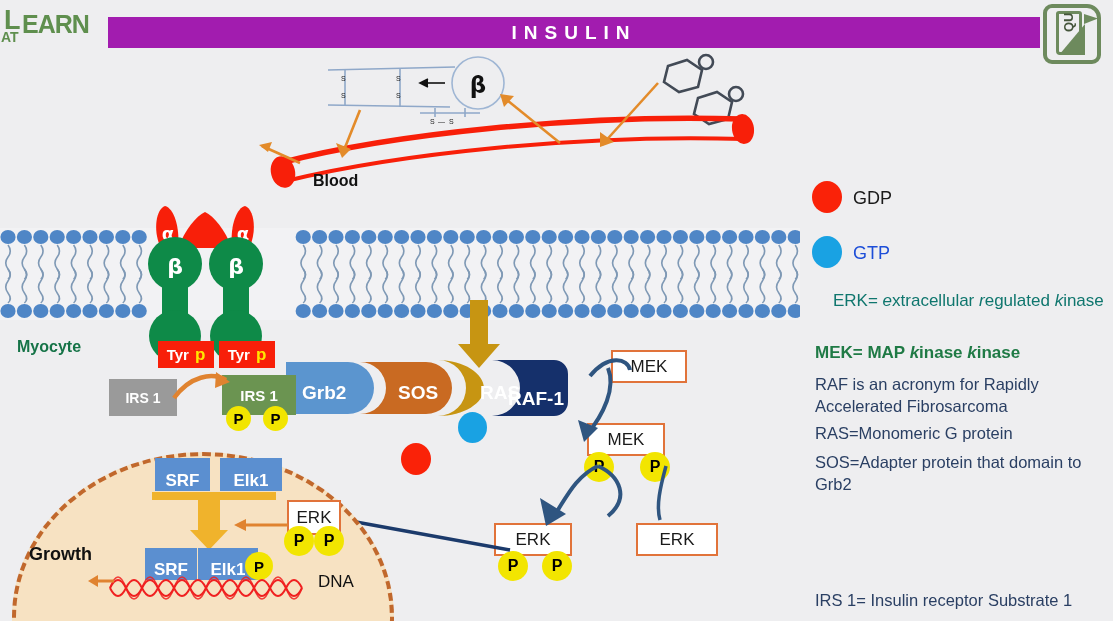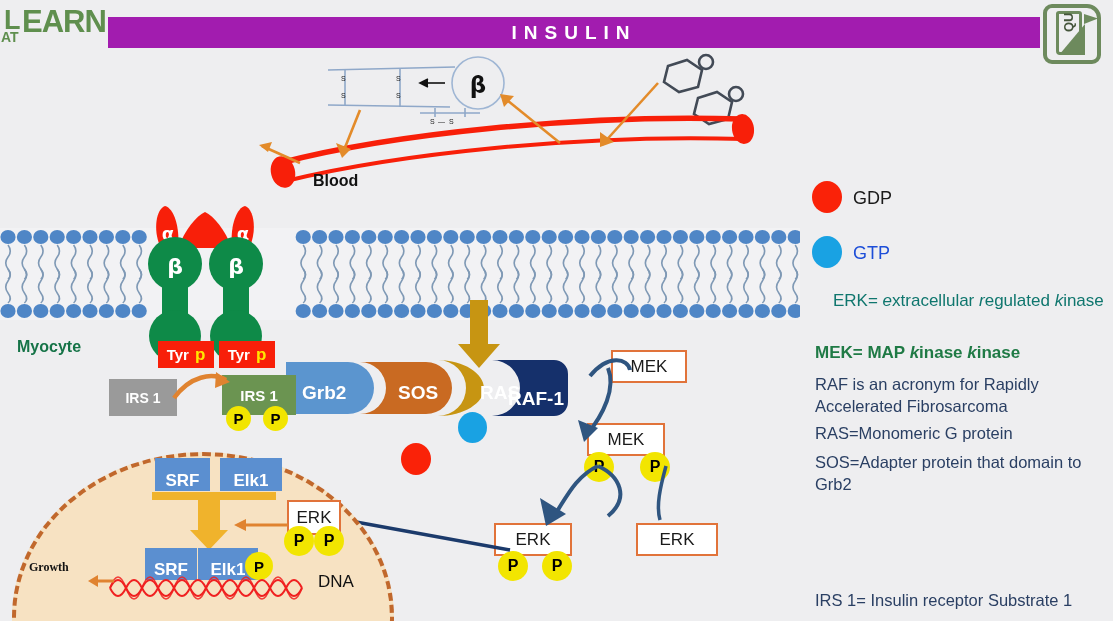--- a/index.html
+++ b/index.html
@@ -23,21 +23,21 @@
     color: #ffffff; font-size: 19px; font-weight: bold;
     letter-spacing: 7px; font-family: "Liberation Sans", sans-serif;
   }
 
   
   #brand-logo { left: 0px; top: 0px; width: 110px; height: 62px; }
   .lg { position: absolute; color: #5f8f4e; font-weight: bold;
         font-family: "Liberation Sans", sans-serif; line-height: 1; }
   .lg-l    { left: 4px;  top: 7px;  font-size: 27px; }
   .lg-at   { left: 1px;  top: 30px; font-size: 14px; }
-  .lg-earn { left: 22px; top: 6px;  font-size: 31px; letter-spacing: -1px; }
+  .lg-earn { left: 22px; top: 12px;  font-size: 25px; letter-spacing: -1px; }
   .lg-ease { left: 20px; top: 22px; font-size: 39px; letter-spacing: -2px; }
 
   
   #badge-logo { right: 12px; top: 4px; width: 58px; height: 60px; }
   .badge-outer {
     position:absolute; inset:0; border: 4px solid #6d8a5d;
     border-radius: 9px 14px 9px 9px; background: #eeeef0;
   }
   .badge-inner {
     position:absolute; left: 13px; top: 7px; width: 26px; height: 44px;
@@ -114,21 +114,21 @@
     background: #f7e2c2;
     border: 4px dashed #c1682c;
   }
 
   
   .blue-box {
     background: #5b8fd0; display:flex; align-items:flex-end; justify-content:center;
   }
   .blue-box span { color:#ffffff; font-weight:bold; font-size:17px; }
 
-  #growth-label { left: 29px; top: 560px; font-size: 12px; font-weight:bold; color:#111;font-family:Liberation Serif, serif; }
+  #growth-label { left: 29px; top: 544px; font-size: 18px; font-weight:bold; color:#111; }
   #dna-label    { left: 318px; top: 572px; font-size: 17px; color:#111; }
 
   
   #legend-gdp-label { left: 853px; top: 188px; font-size: 18px; color:#1a1a1a; }
   #legend-gtp-label { left: 853px; top: 243px; font-size: 18px; color:#1d4ed8; }
   #gdp-dot { left: 812px; top: 181px; width: 30px; height: 32px; border-radius:50%; background:#fa2208; }
   #gtp-dot { left: 812px; top: 236px; width: 30px; height: 32px; border-radius:50%; background:#19a2e3; }
 
   #erk-def {
     left: 833px; top: 290px; width: 290px;

